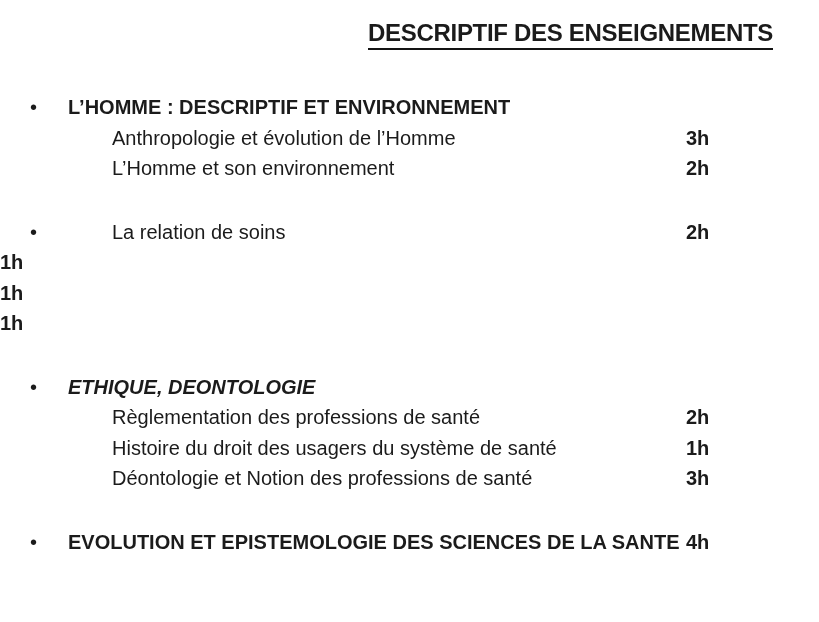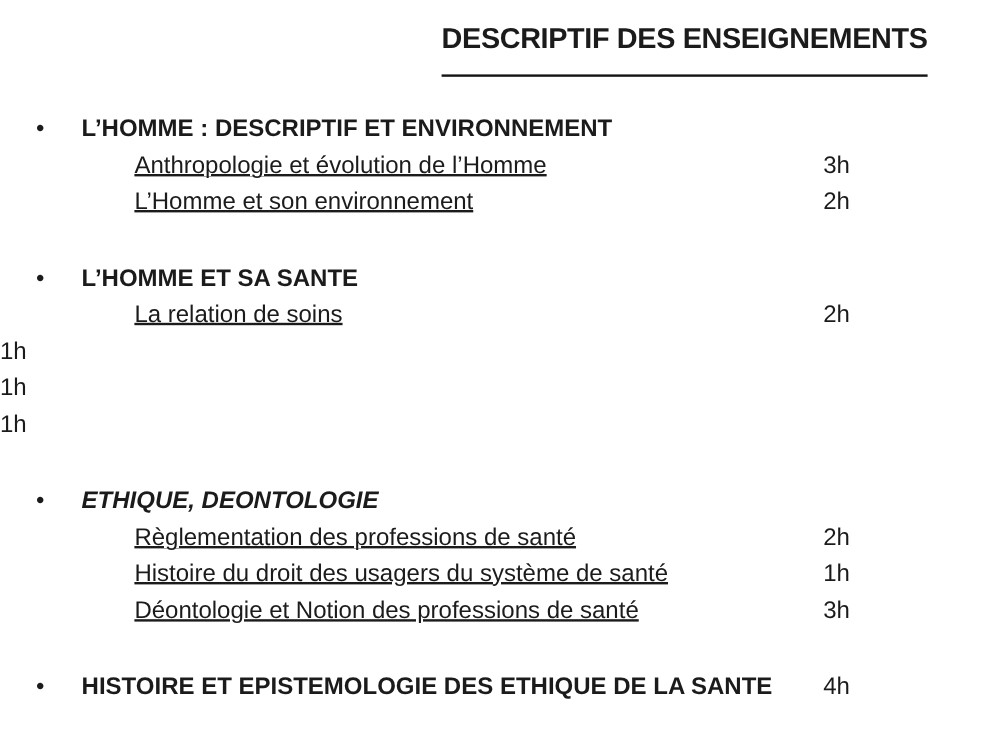--- a/index.html
+++ b/index.html
@@ -20,21 +20,21 @@
     margin-left: 368px;
     height: 34px;
   }
   .doc-title {
     display: inline-block;
     font-size: 24px;
     font-weight: bold;
     letter-spacing: -0.3px;
     line-height: 26px;
     border-bottom: 2px solid #141414;
-    padding-bottom: 16px;
+    padding-bottom: 2px;
     white-space: nowrap;
   }
   .sections {
     margin-top: 38px;
   }
   .section + .section { margin-top: 33px; }
   .row {
     display: grid;
     grid-template-columns: 686px 1fr;
     line-height: 30.5px;
@@ -46,23 +46,23 @@
     font-weight: bold;
   }
   .row.header .bullet {
     position: absolute;
     left: 30px;
     top: 0;
     font-weight: normal;
     font-size: 20px;
   }
   .row.header.italic .label-text { font-style: italic; margin-top: 40px; }
-  .row.item .label { padding-left: 112px; text-decoration: underline; }
+  .row.item .label { padding-left: 112px; }
   .hours {
-    font-weight: normal;
+    font-weight: bold;
     font-style: normal;
     white-space: nowrap;
   }
 </style>
 </head>
 <body>
 
 <div class="page">
 
   <div class="title-wrap">
@@ -86,21 +86,20 @@
       <div class="row item">
         <div class="label">L’Homme et son environnement</div>
         <div class="hours">2h</div>
       </div>
     </div>
 
     <div class="section">
       <div class="row header">
         <div class="label">
           <span class="bullet">•</span>
-          <span class="label-text">L’HOMME ET SA SANTE</span>
         </div>
         <div class="hours"></div>
       </div>
       <div class="row item">
         <div class="label">La relation de soins</div>
         <div class="hours">2h</div>
       </div>
       <div class="row item">
         <div class="hours">1h</div>
       </div>
@@ -131,20 +130,20 @@
       <div class="row item">
         <div class="label">Déontologie et Notion des professions de santé</div>
         <div class="hours">3h</div>
       </div>
     </div>
 
     <div class="section">
       <div class="row header">
         <div class="label">
           <span class="bullet">•</span>
-          <span class="label-text">HISTOIRE ET EPISTEMOLOGIE DES ETHIQUE DE LA SANTE</span>
+          <span class="label-text">EVOLUTION ET EPISTEMOLOGIE DES SCIENCES DE LA SANTE</span>
         </div>
         <div class="hours">4h</div>
       </div>
     </div>
 
   </div>
 </div>
 
 </body></html>

